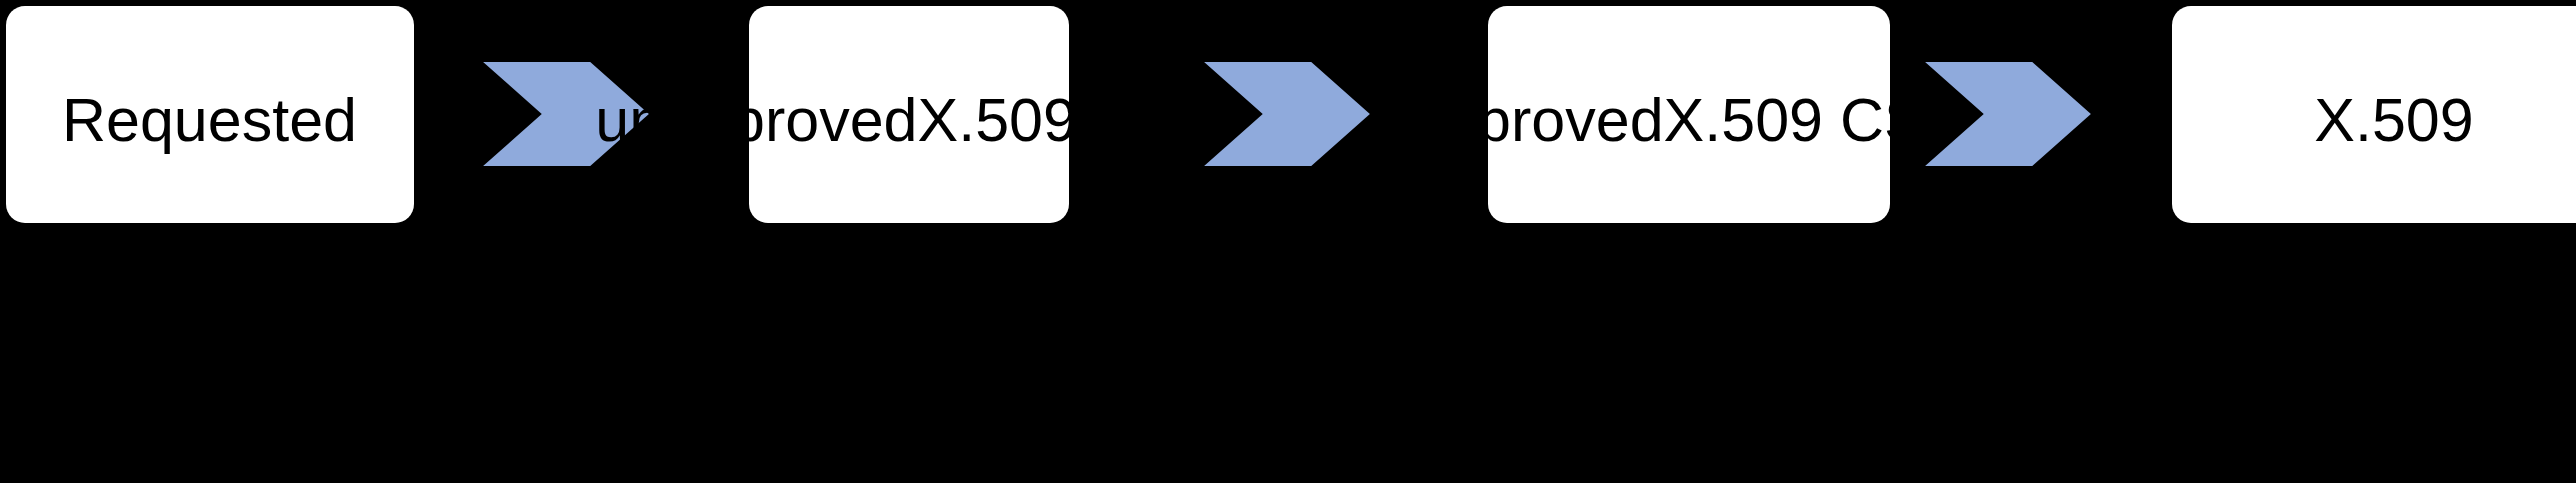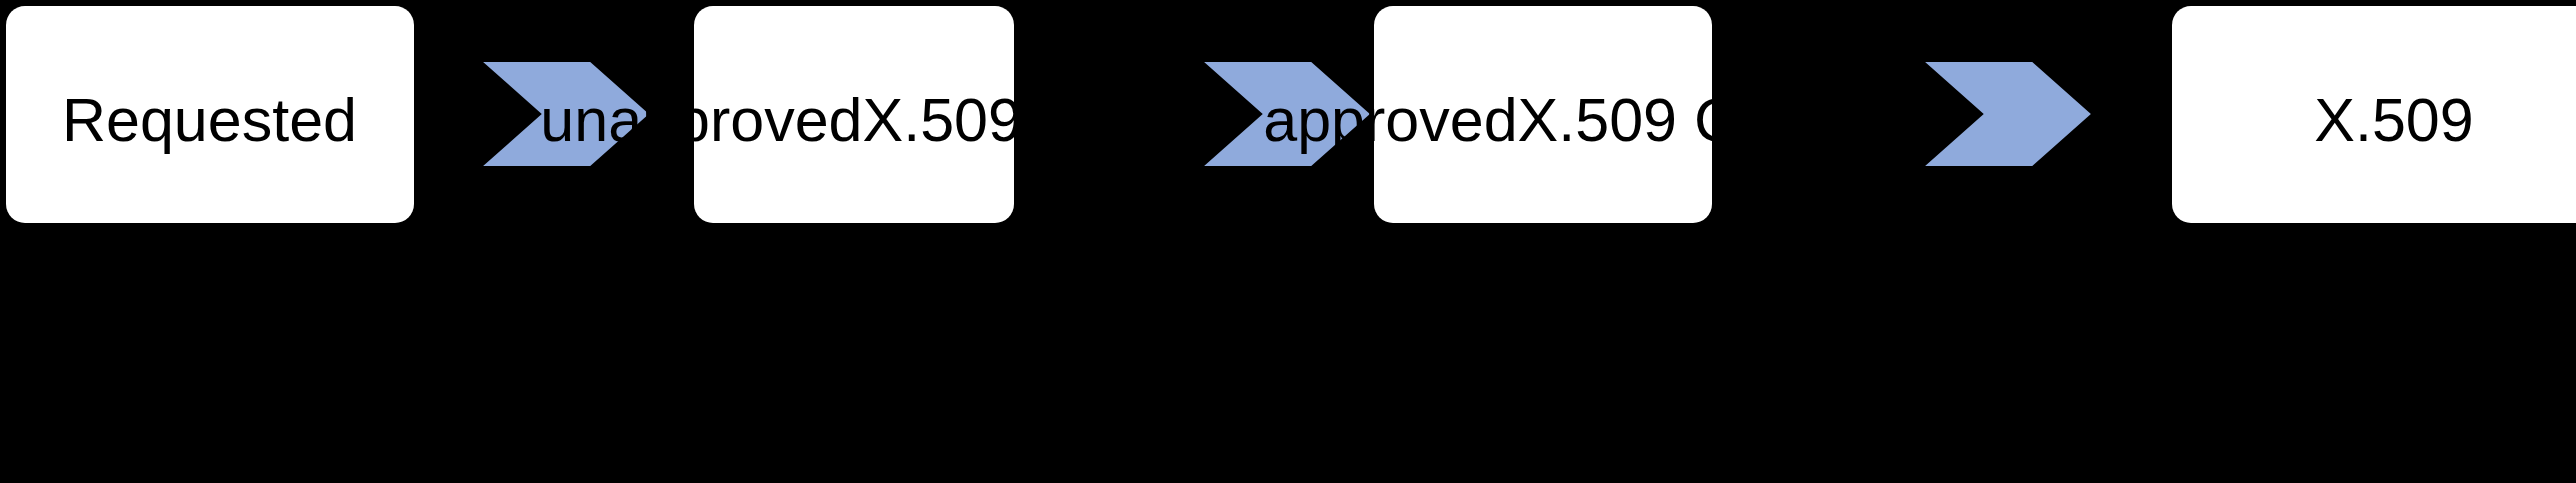--- a/index.html
+++ b/index.html
@@ -43,30 +43,30 @@
 <div class="canvas">
 
   <div class="node" style="left:5.5px; width:408px">
     <div>Requested</div>
   </div>
 
   <svg class="chev" style="left:483px" viewBox="0 0 212 133">
     <polygon points="0,0 137,0 212,66.5 137,133 0,133 75,66.5" fill="#8FAADC"></polygon>
   </svg>
 
-  <div class="node" style="left:694px; width:320px">
+  <div class="node" style="left:749px; width:320px">
     <div>unapproved</div>
     <div>X.509 CSR</div>
   </div>
 
   <svg class="chev" style="left:1204px" viewBox="0 0 212 133">
     <polygon points="0,0 137,0 212,66.5 137,133 0,133 75,66.5" fill="#8FAADC"></polygon>
   </svg>
 
-  <div class="node" style="left:1374px; width:338px">
+  <div class="node" style="left:1488px; width:402px">
     <div>approved</div>
     <div>X.509 CSR</div>
   </div>
 
   <svg class="chev" style="left:1925px" viewBox="0 0 212 133">
     <polygon points="0,0 137,0 212,66.5 137,133 0,133 75,66.5" fill="#8FAADC"></polygon>
   </svg>
 
   <div class="node" style="left:2172px; width:444px">
     <div>X.509</div>

